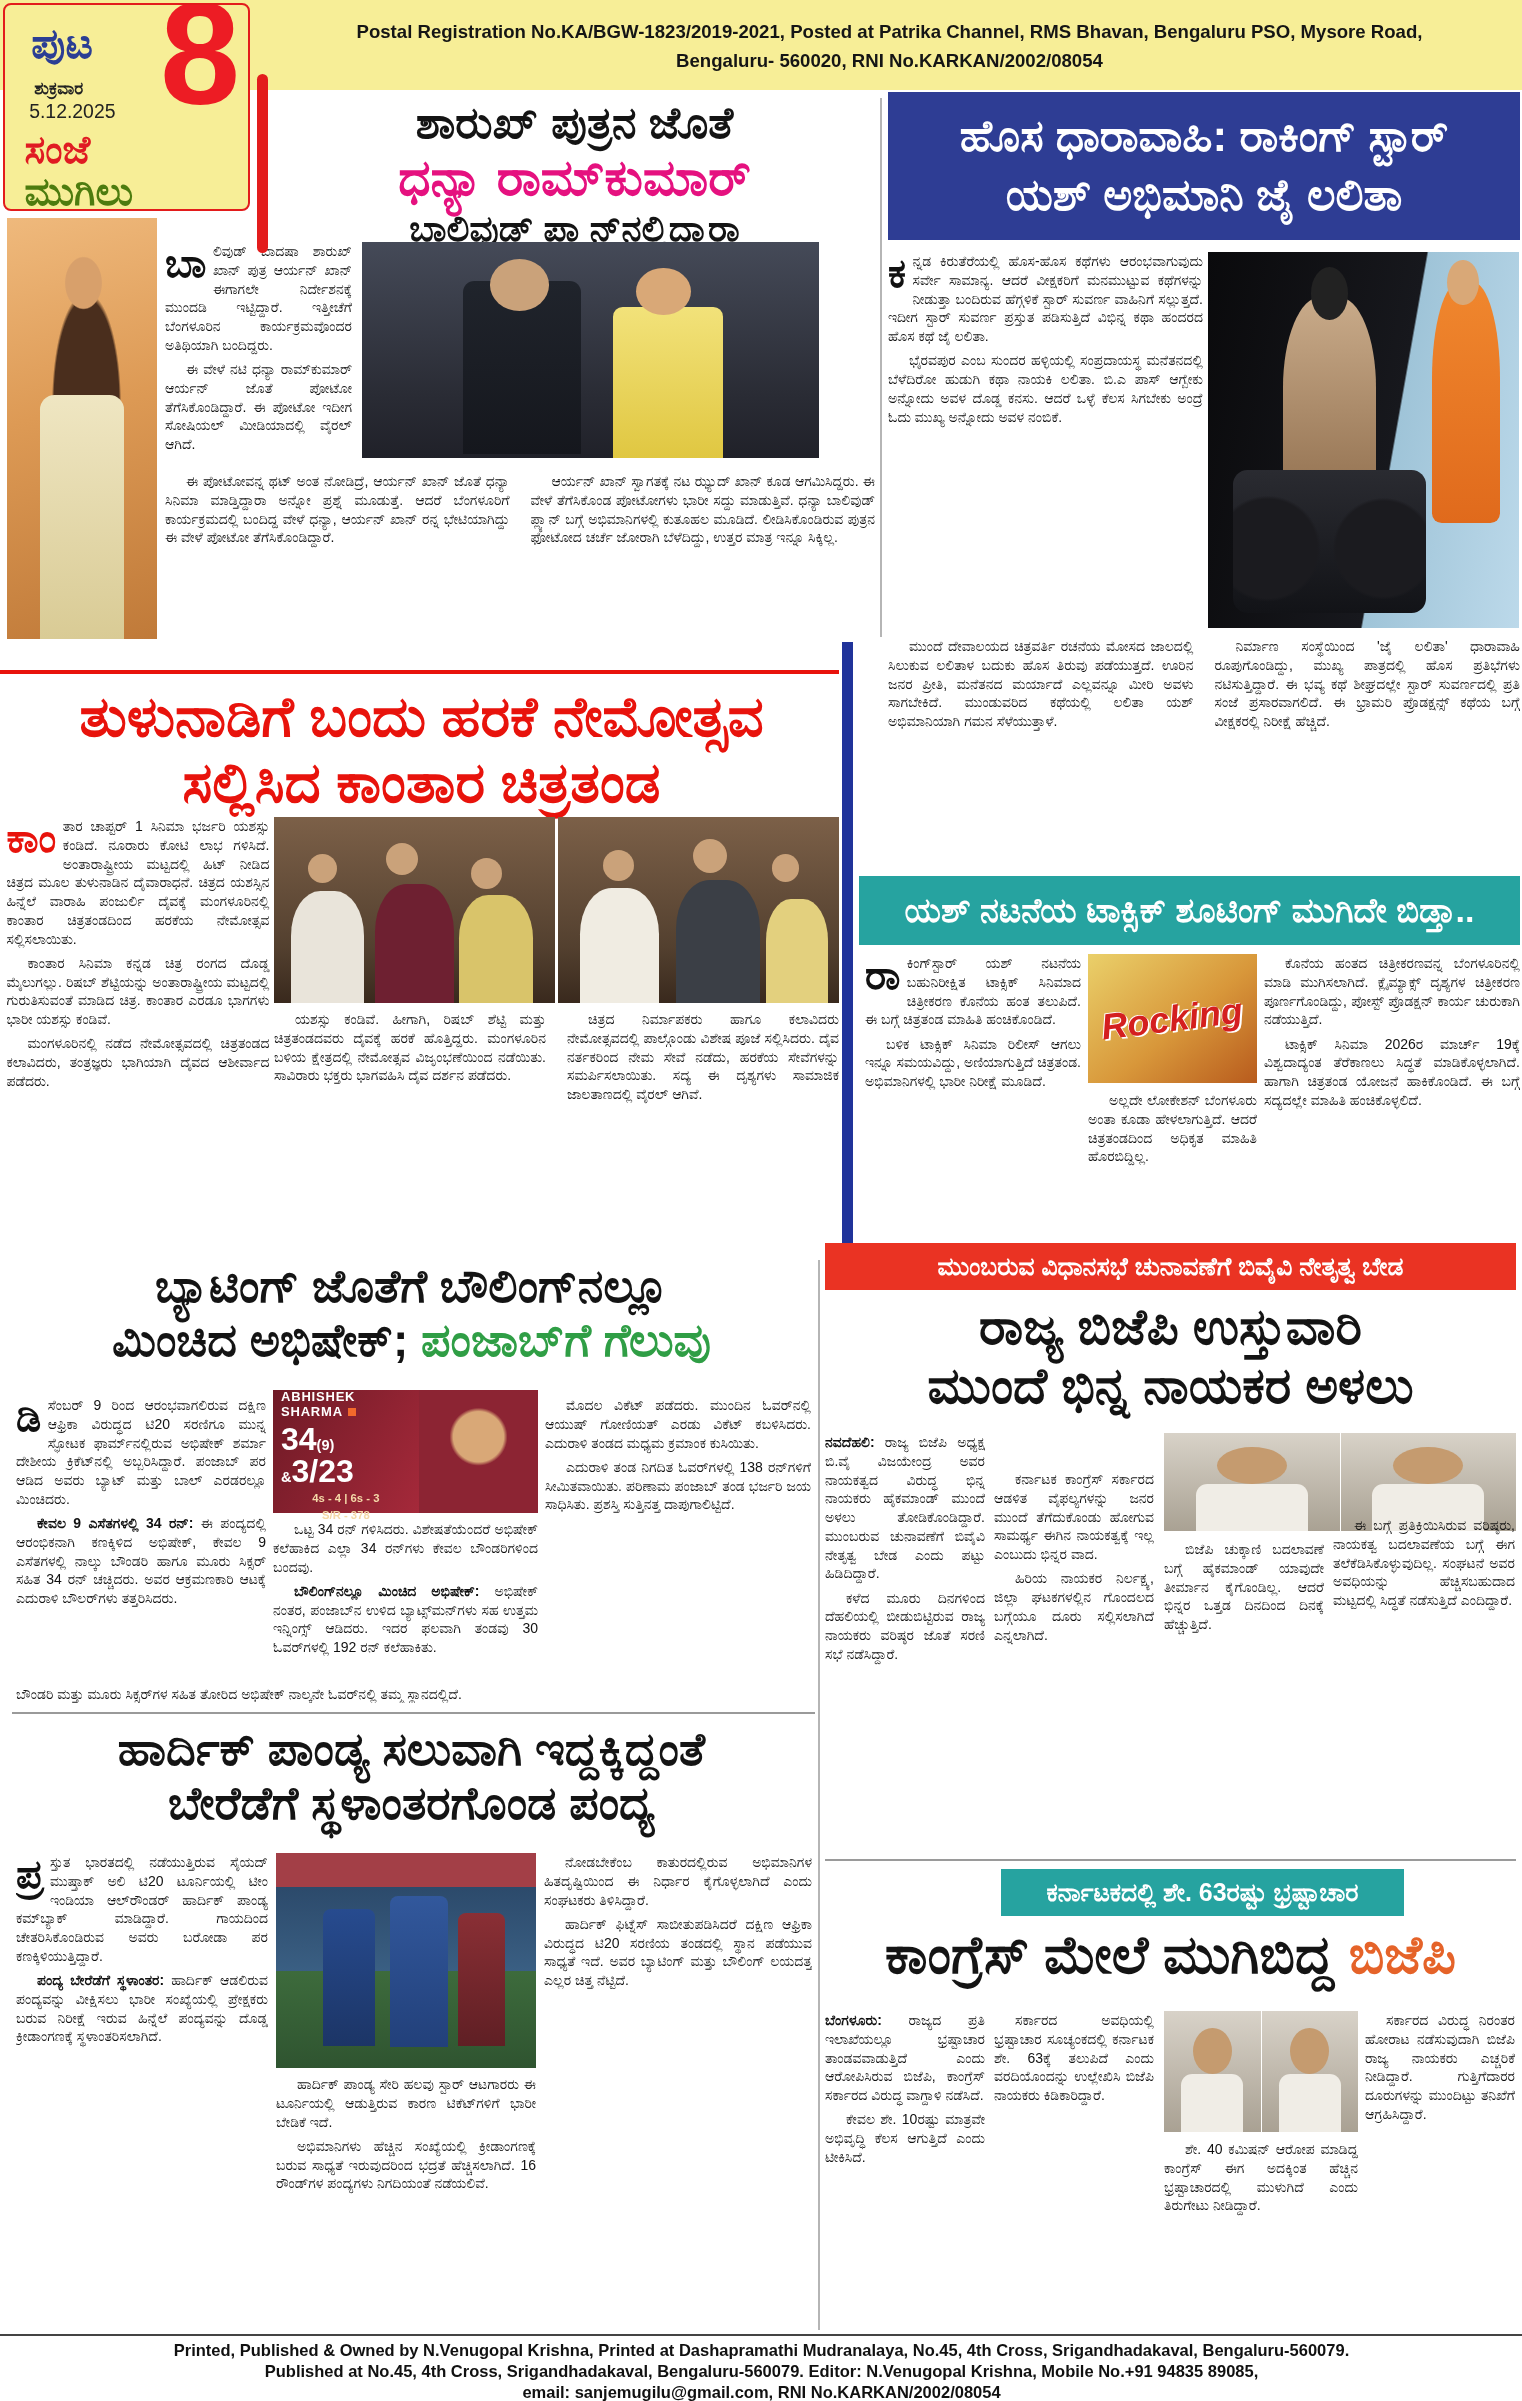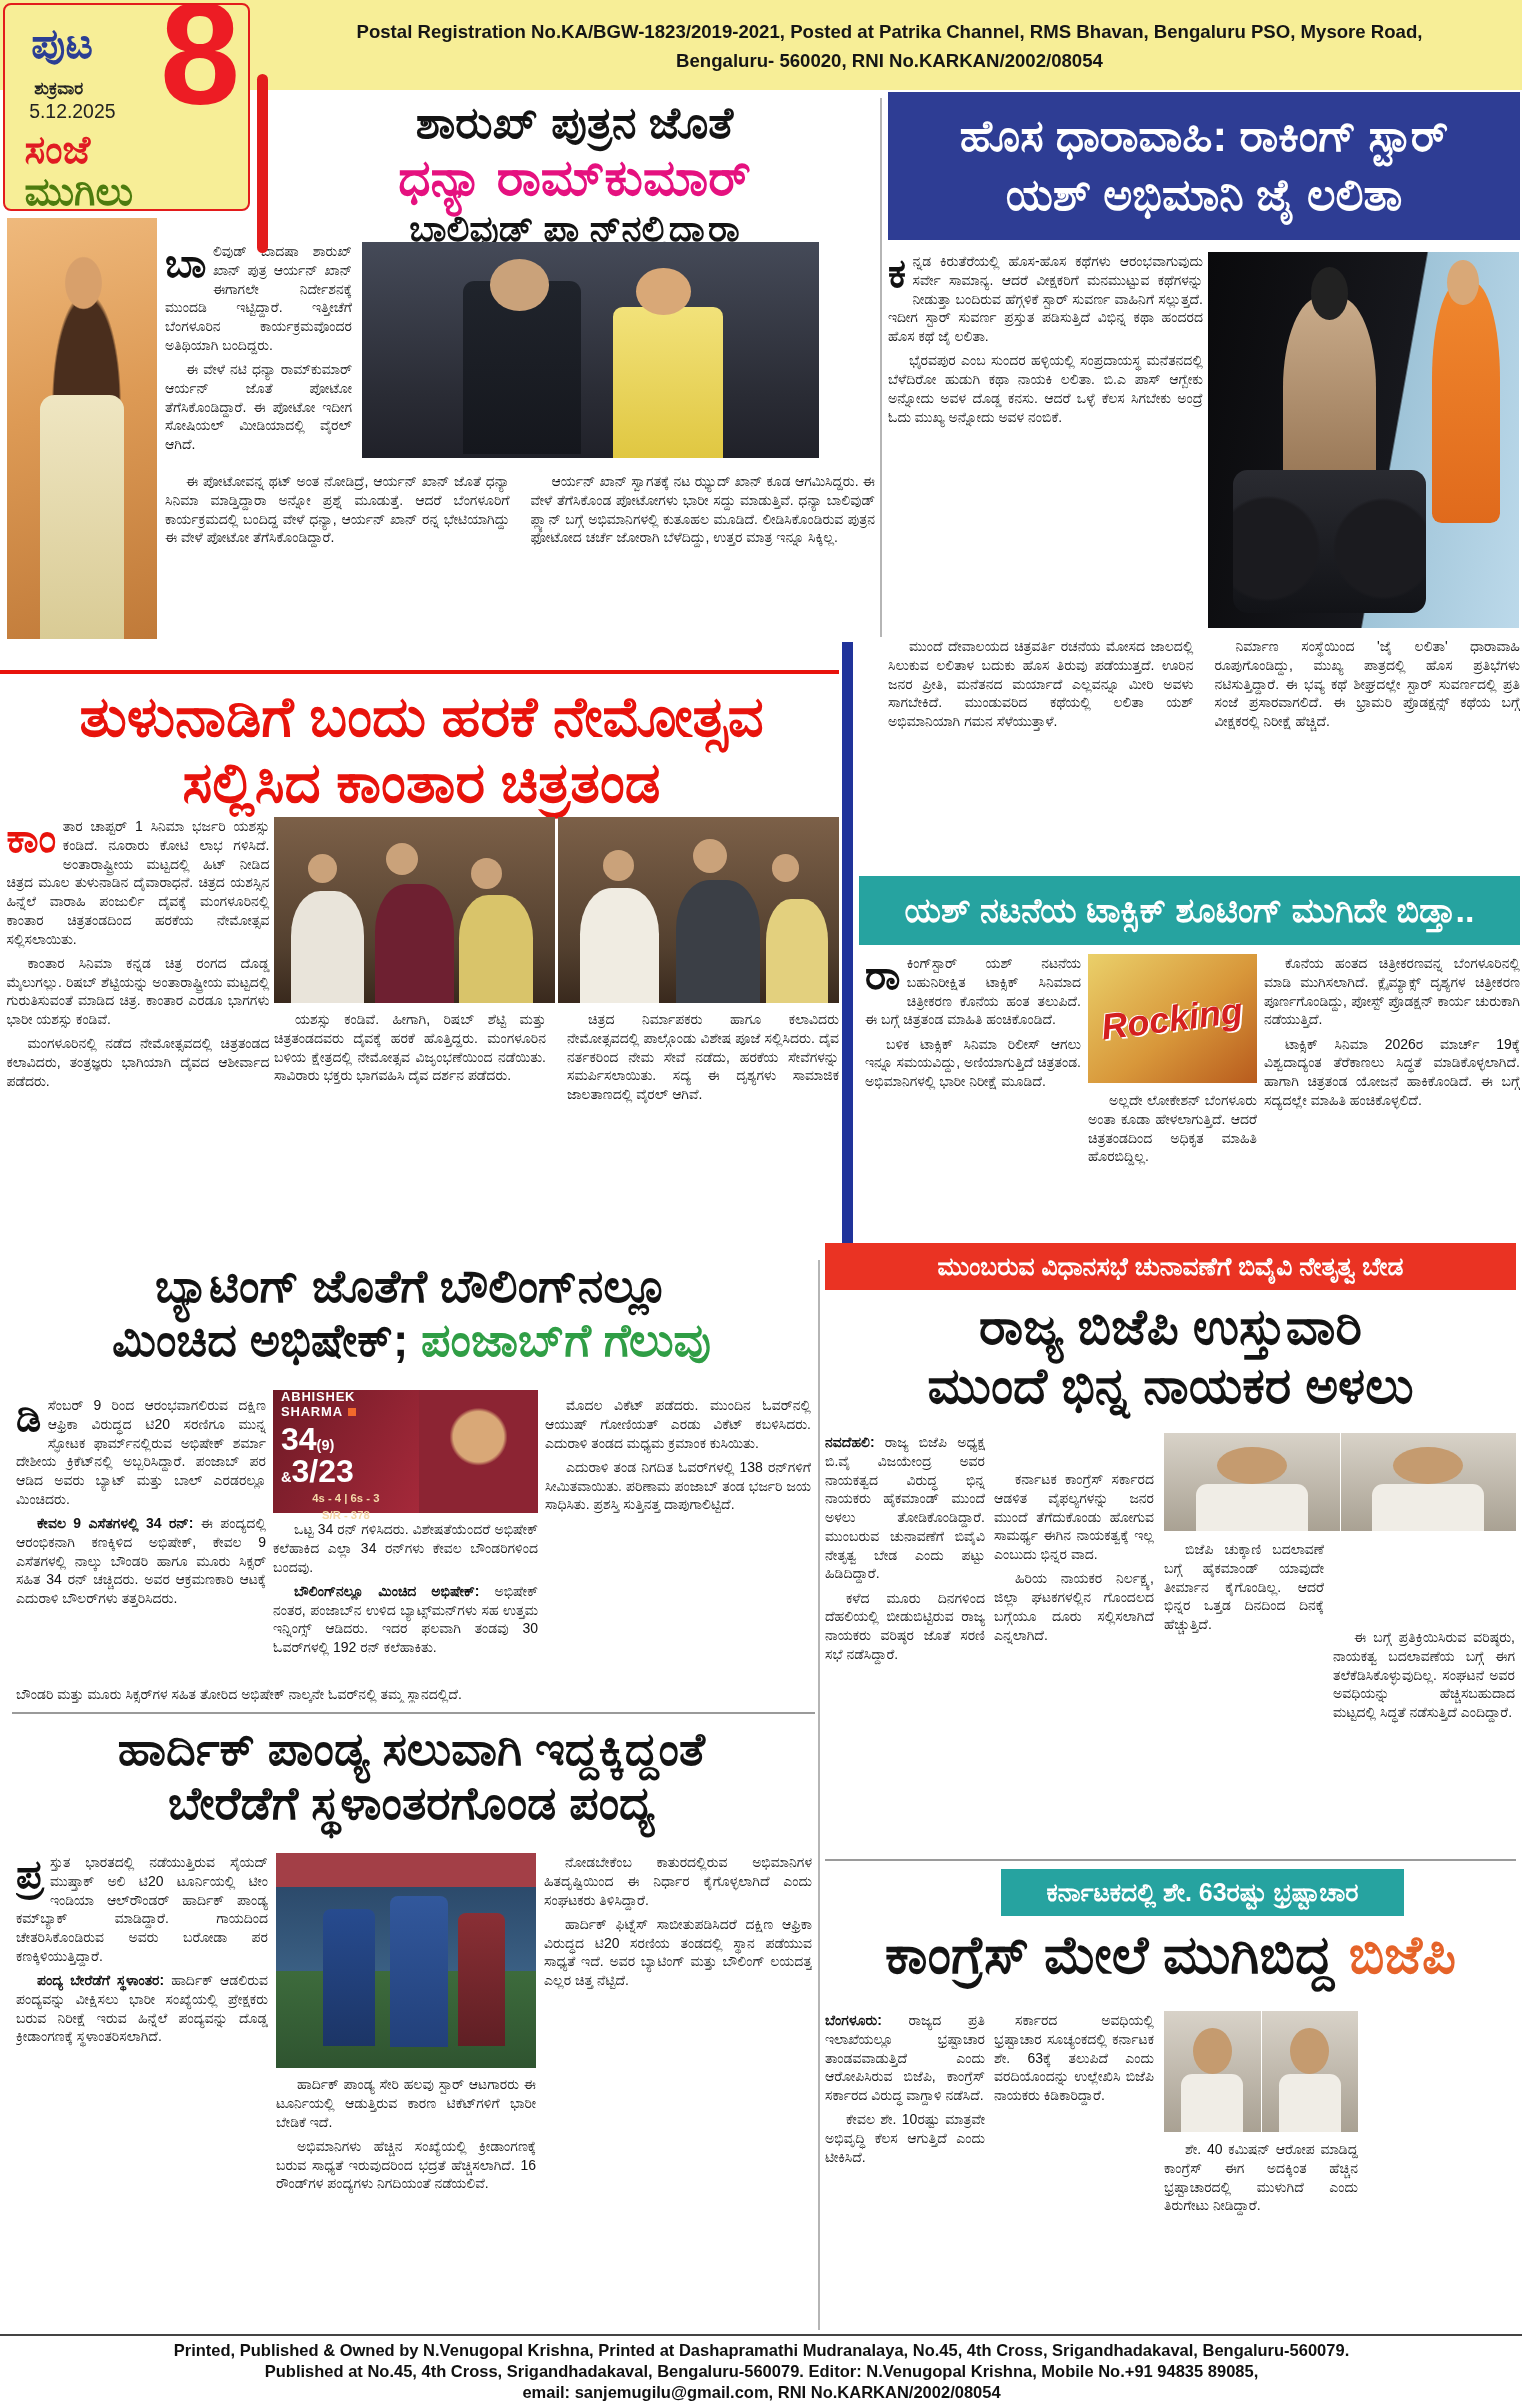--- a/index.html
+++ b/index.html
@@ -302,21 +302,21 @@
   </div>
   <div class="abs ph ph-faces" style="left:1164px;top:1433px;width:352px;height:98px;">
     <div class="cell"></div>
       <div class="cell"></div>
   </div>
   <div class="abs bt" style="left:1164px;top:1540px;width:160px;height:313px;">
     <div>
         <p>ಬಿಜೆಪಿ ಚುಕ್ಕಾಣಿ ಬದಲಾವಣೆ ಬಗ್ಗೆ ಹೈಕಮಾಂಡ್ ಯಾವುದೇ ತೀರ್ಮಾನ ಕೈಗೊಂಡಿಲ್ಲ. ಆದರೆ ಭಿನ್ನರ ಒತ್ತಡ ದಿನದಿಂದ ದಿನಕ್ಕೆ ಹೆಚ್ಚುತ್ತಿದೆ.</p>
       </div>
   </div>
-  <div class="abs bt" style="left:1333px;top:1628px;width:182px;height:313px;">
+  <div class="abs bt" style="left:1333px;top:1516px;width:182px;height:313px;">
     <div>
         <p>ಈ ಬಗ್ಗೆ ಪ್ರತಿಕ್ರಿಯಿಸಿರುವ ವರಿಷ್ಠರು, ನಾಯಕತ್ವ ಬದಲಾವಣೆಯ ಬಗ್ಗೆ ಈಗ ತಲೆಕೆಡಿಸಿಕೊಳ್ಳುವುದಿಲ್ಲ. ಸಂಘಟನೆ ಅವರ ಅವಧಿಯನ್ನು ಹೆಚ್ಚಿಸಬಹುದಾದ ಮಟ್ಟದಲ್ಲಿ ಸಿದ್ಧತೆ ನಡೆಸುತ್ತಿದೆ ಎಂದಿದ್ದಾರೆ.</p>
       </div>
   </div>
   <div class="abs hrule" style="left:825px;top:1859px;width:691px;"></div>
 
   <div class="abs banner teal" style="left:1001px;top:1869px;width:403px;height:47px;font-size:25px;">ಕರ್ನಾಟಕದಲ್ಲಿ ಶೇ. 63ರಷ್ಟು ಭ್ರಷ್ಟಾಚಾರ</div>
   <div class="abs hl" style="left:825px;top:1924px;width:691px;font-size:53px;">
     <span style="color:#141414;">ಕಾಂಗ್ರೆಸ್ ಮೇಲೆ ಮುಗಿಬಿದ್ದ </span><span class="orange">ಬಿಜೆಪಿ</span>
   </div>
@@ -329,20 +329,25 @@
         <p>ಸರ್ಕಾರದ ಅವಧಿಯಲ್ಲಿ ಭ್ರಷ್ಟಾಚಾರ ಸೂಚ್ಯಂಕದಲ್ಲಿ ಕರ್ನಾಟಕ ಶೇ. 63ಕ್ಕೆ ತಲುಪಿದೆ ಎಂದು ವರದಿಯೊಂದನ್ನು ಉಲ್ಲೇಖಿಸಿ ಬಿಜೆಪಿ ನಾಯಕರು ಕಿಡಿಕಾರಿದ್ದಾರೆ.</p>
       </div>
   </div>
   <div class="abs ph ph-faces" style="left:1164px;top:2011px;width:194px;height:121px;">
     <div class="cell"></div>
       <div class="cell"></div>
   </div>
   <div class="abs bt" style="left:1164px;top:2140px;width:194px;height:190px;">
     <div>
         <p>ಶೇ. 40 ಕಮಿಷನ್ ಆರೋಪ ಮಾಡಿದ್ದ ಕಾಂಗ್ರೆಸ್ ಈಗ ಅದಕ್ಕಿಂತ ಹೆಚ್ಚಿನ ಭ್ರಷ್ಟಾಚಾರದಲ್ಲಿ ಮುಳುಗಿದೆ ಎಂದು ತಿರುಗೇಟು ನೀಡಿದ್ದಾರೆ.</p>
+      </div>
+  </div>
+  <div class="abs bt" style="left:1365px;top:2011px;width:150px;height:320px;">
+    <div>
+        <p>ಸರ್ಕಾರದ ವಿರುದ್ಧ ನಿರಂತರ ಹೋರಾಟ ನಡೆಸುವುದಾಗಿ ಬಿಜೆಪಿ ರಾಜ್ಯ ನಾಯಕರು ಎಚ್ಚರಿಕೆ ನೀಡಿದ್ದಾರೆ. ಗುತ್ತಿಗೆದಾರರ ದೂರುಗಳನ್ನು ಮುಂದಿಟ್ಟು ತನಿಖೆಗೆ ಆಗ್ರಹಿಸಿದ್ದಾರೆ.</p>
       </div>
   </div>
 
   <div class="abs" style="left:0;top:2334px;width:1523px;height:2.4px;background:#444;"></div>
   <div class="abs footer">
     <div>Printed, Published &amp; Owned by N.Venugopal Krishna, Printed at Dashapramathi Mudranalaya, No.45, 4th Cross, Srigandhadakaval, Bengaluru-560079.</div>
     <div>Published at No.45, 4th Cross, Srigandhadakaval, Bengaluru-560079. Editor: N.Venugopal Krishna, Mobile No.+91 94835 89085,</div>
     <div>email: sanjemugilu@gmail.com, RNI No.KARKAN/2002/08054</div>
   </div>
 

